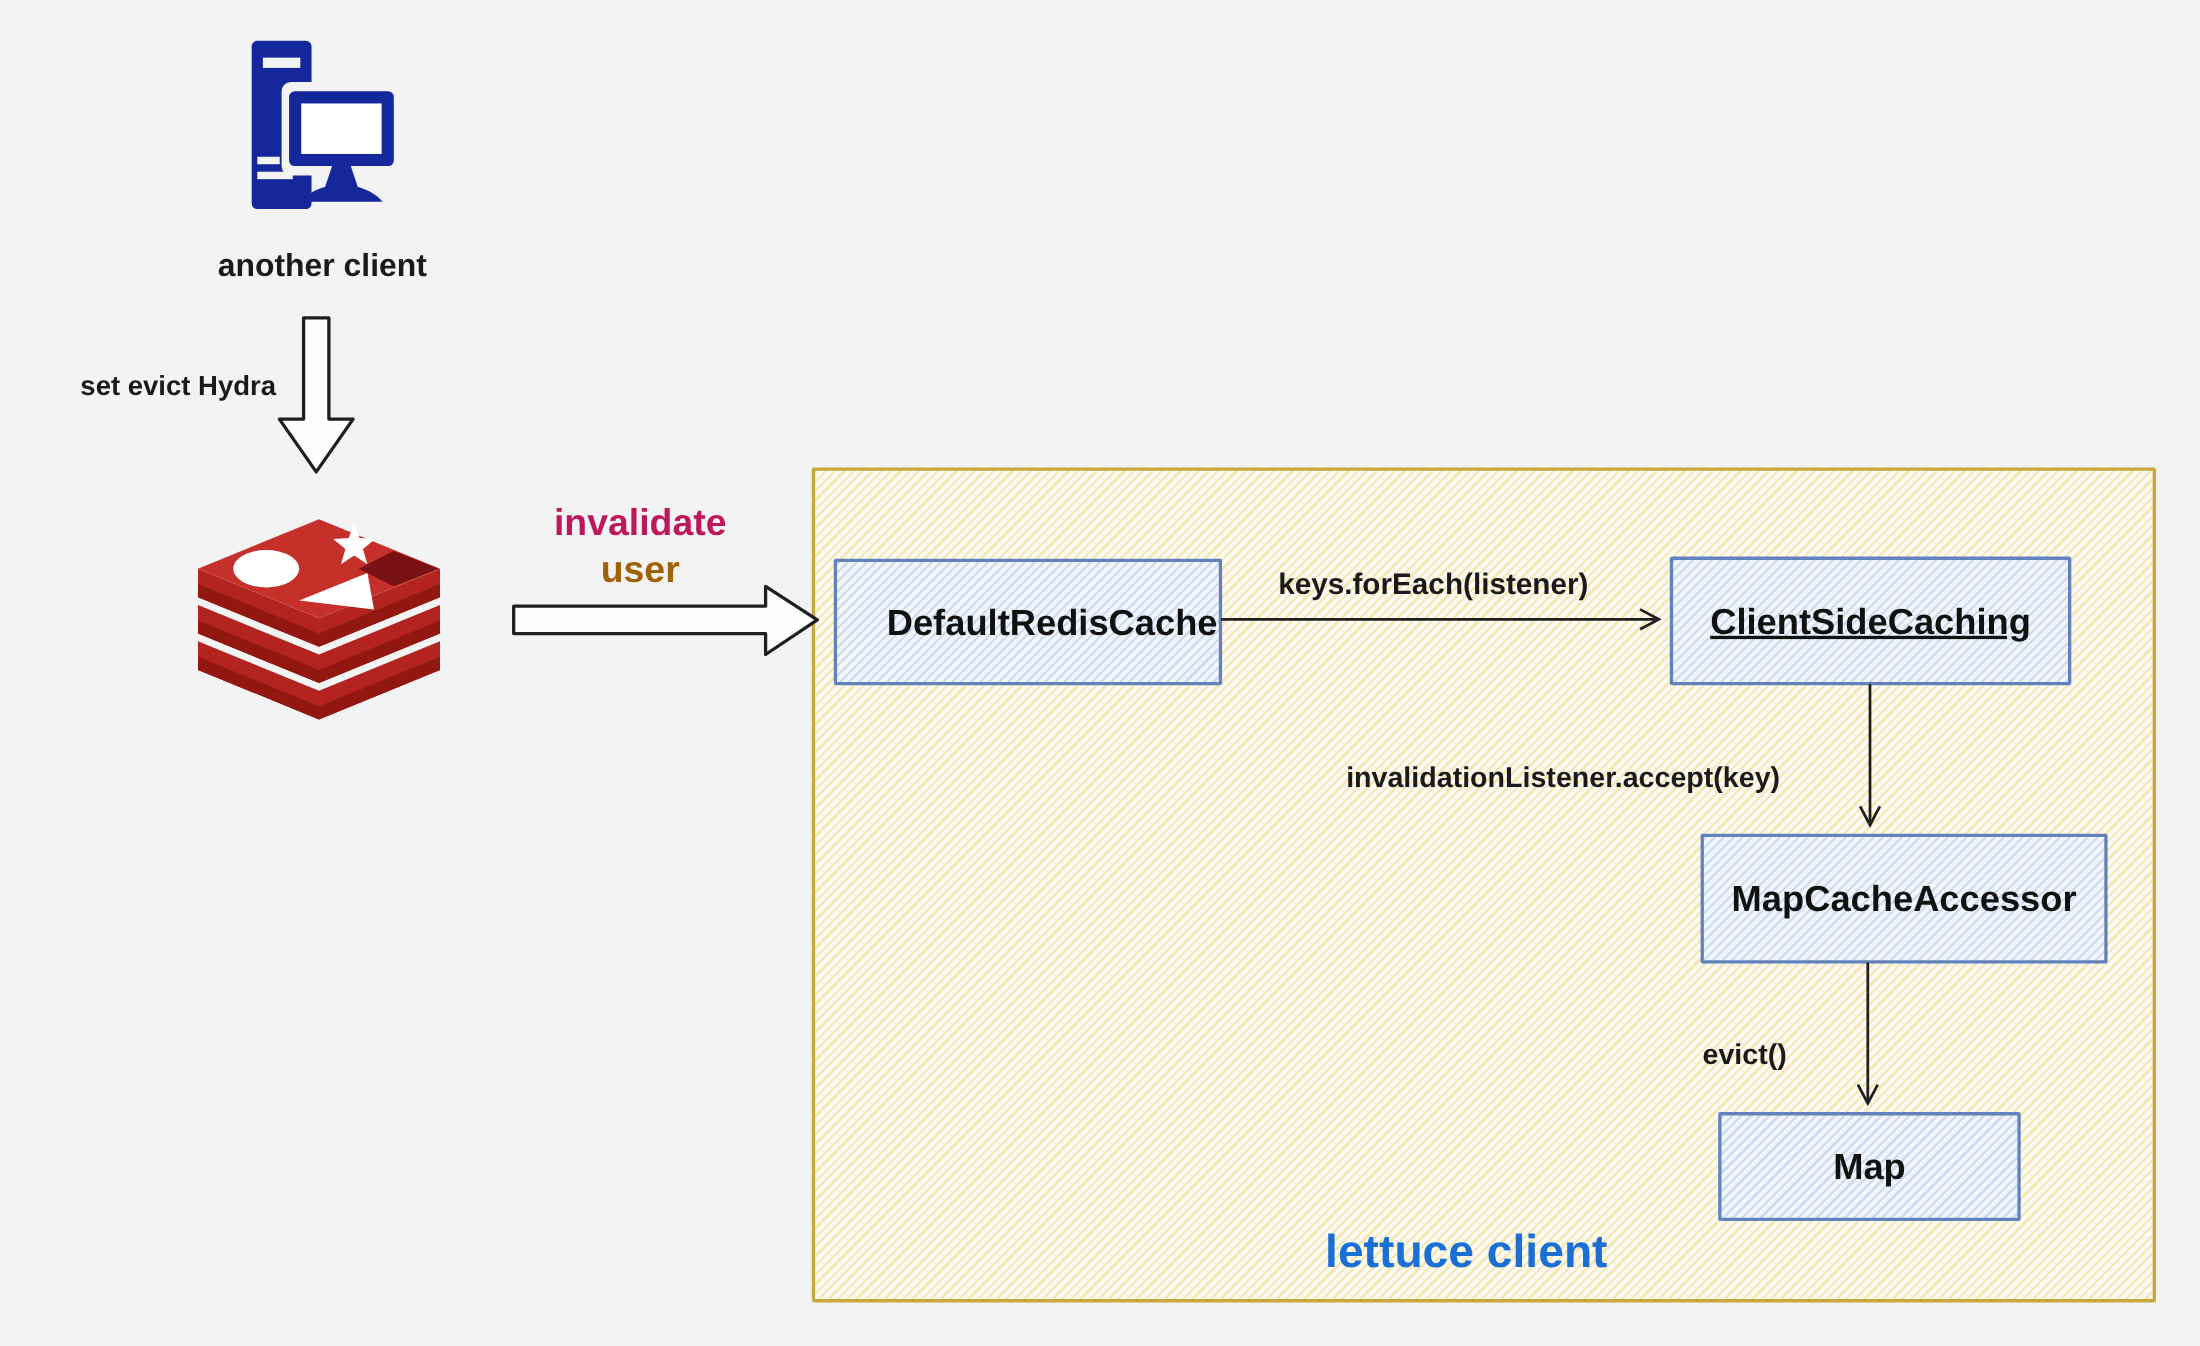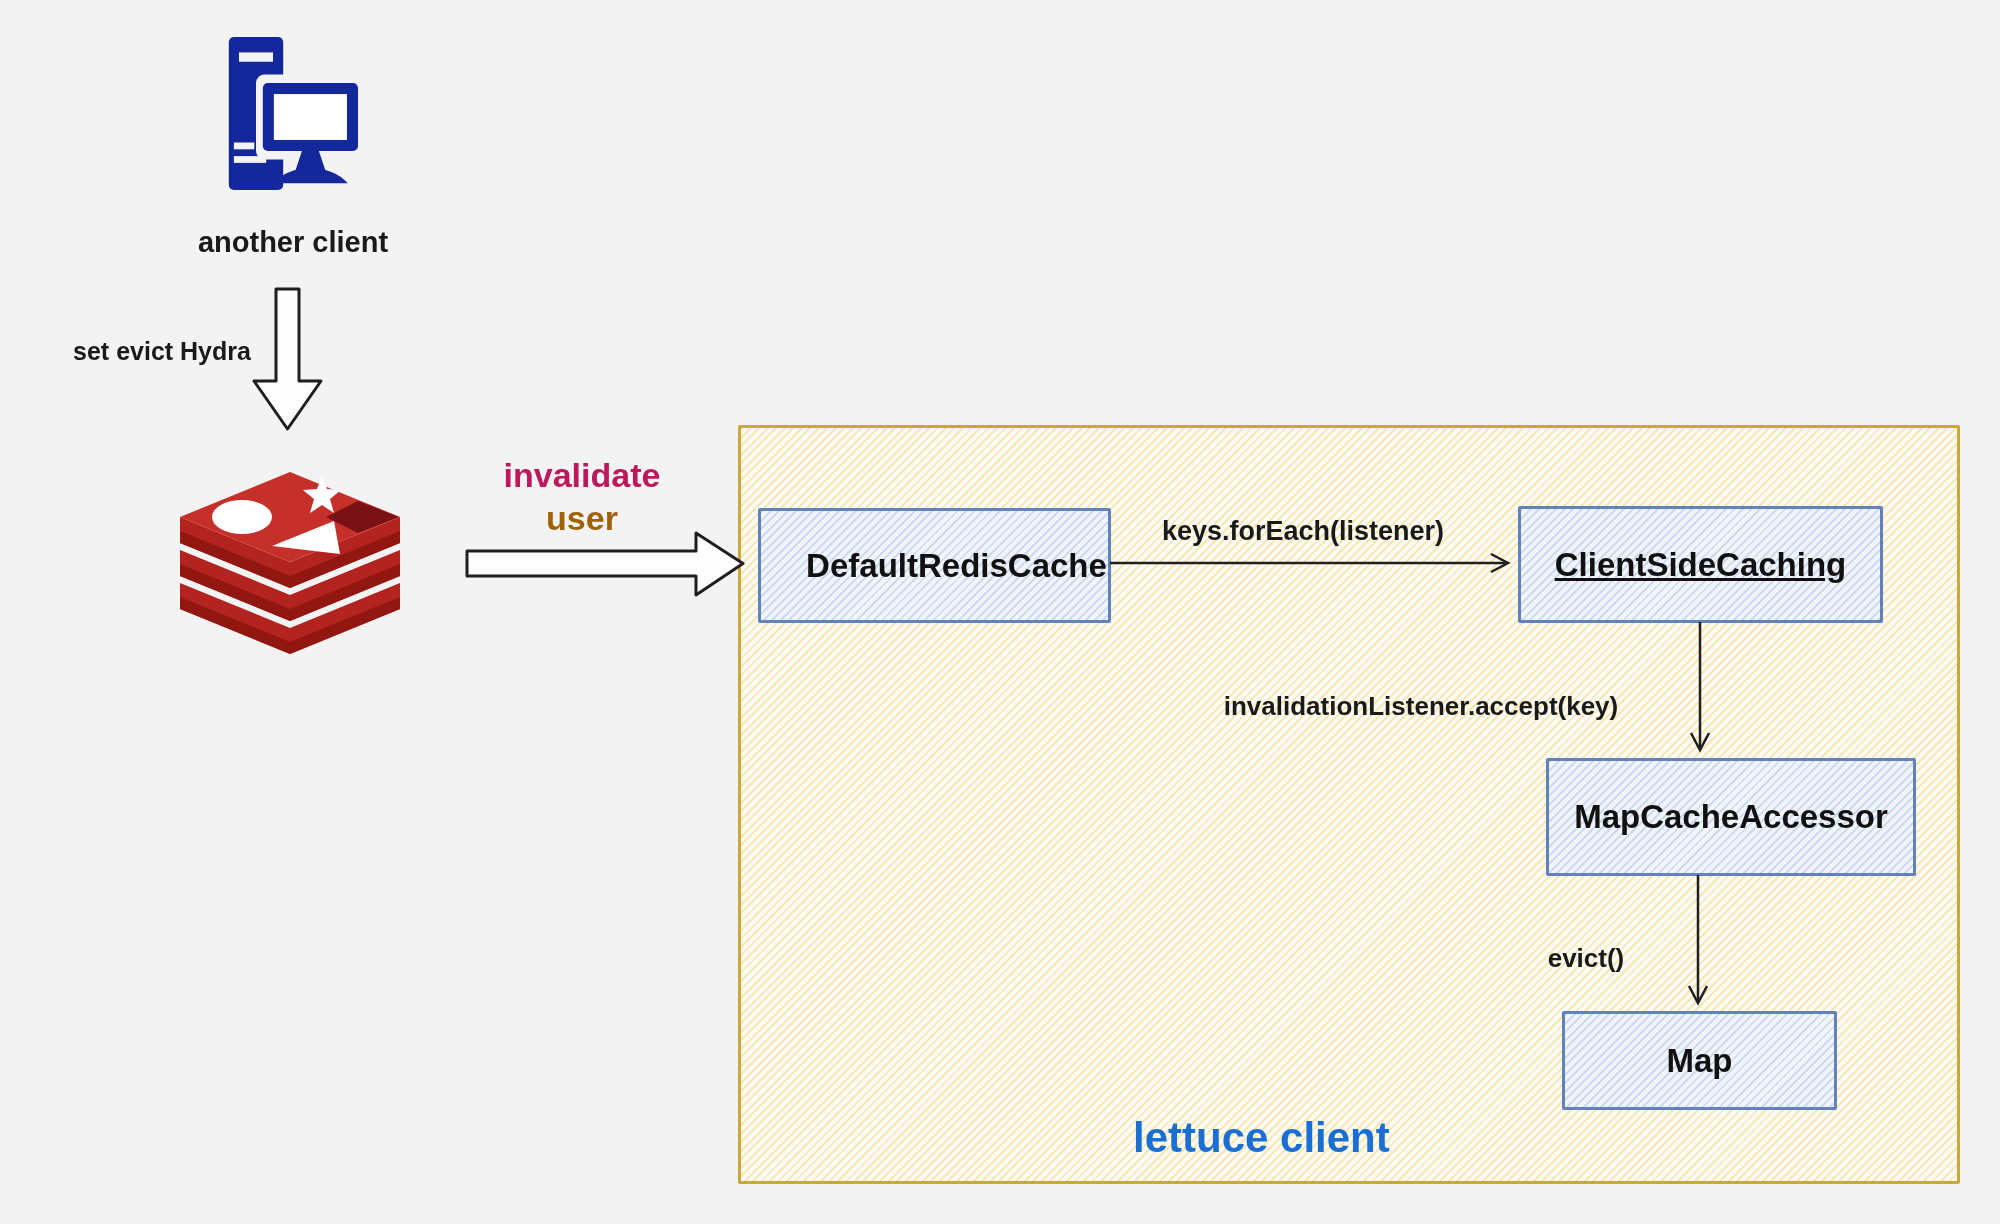--- a/index.html
+++ b/index.html
@@ -35,21 +35,21 @@
     border: 3px solid #c9a83c;
     border-radius: 2px;
     background:
       repeating-linear-gradient(135deg,
         #f8e7af 0px, #f8e7af 2px,
         #fbfaf6 2px, #fbfaf6 6px);
   }
 
   .lettuce-title {
     left: 392px; top: 686px; width: 400px;
-    font-size: 42px; font-weight: 700; 
+    font-size: 42px; font-weight: 700; text-align: center;
     color: #1a6fd4;
   }
 
   
   .node {
     border: 3px solid #6182bd;
     border-radius: 2px;
     background:
       repeating-linear-gradient(135deg,
         #cddbf1 0px, #cddbf1 2px,

